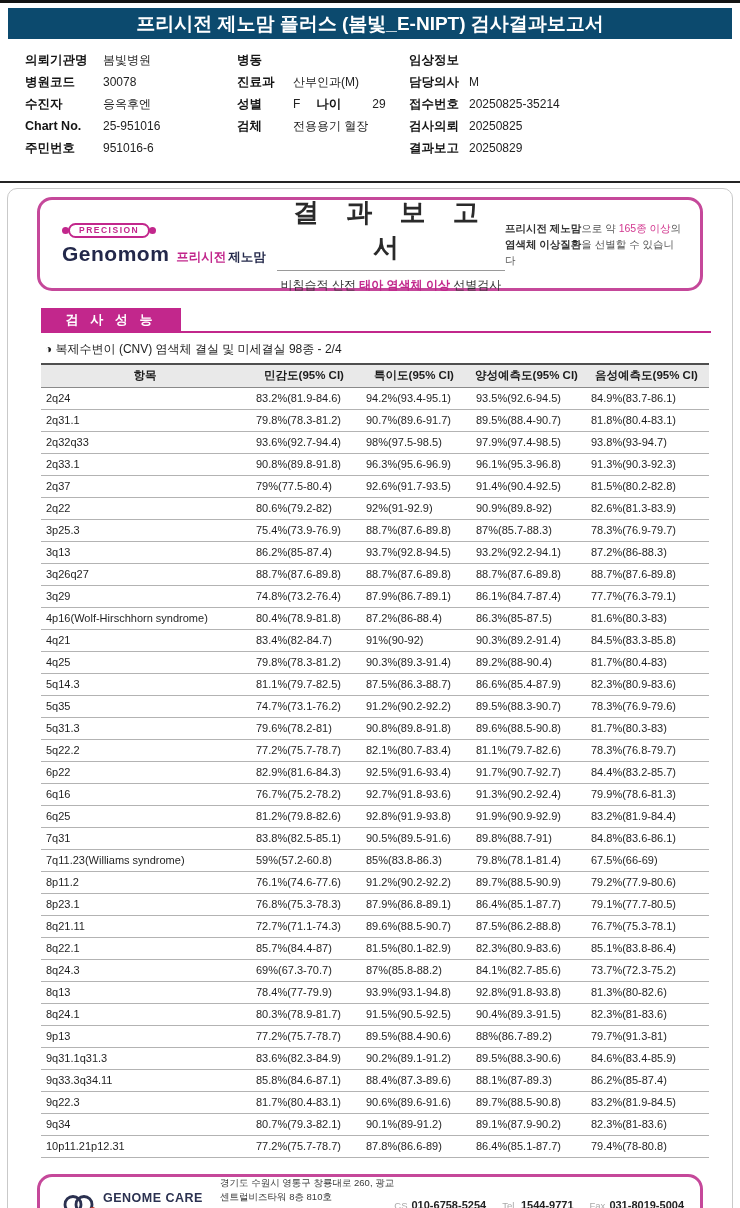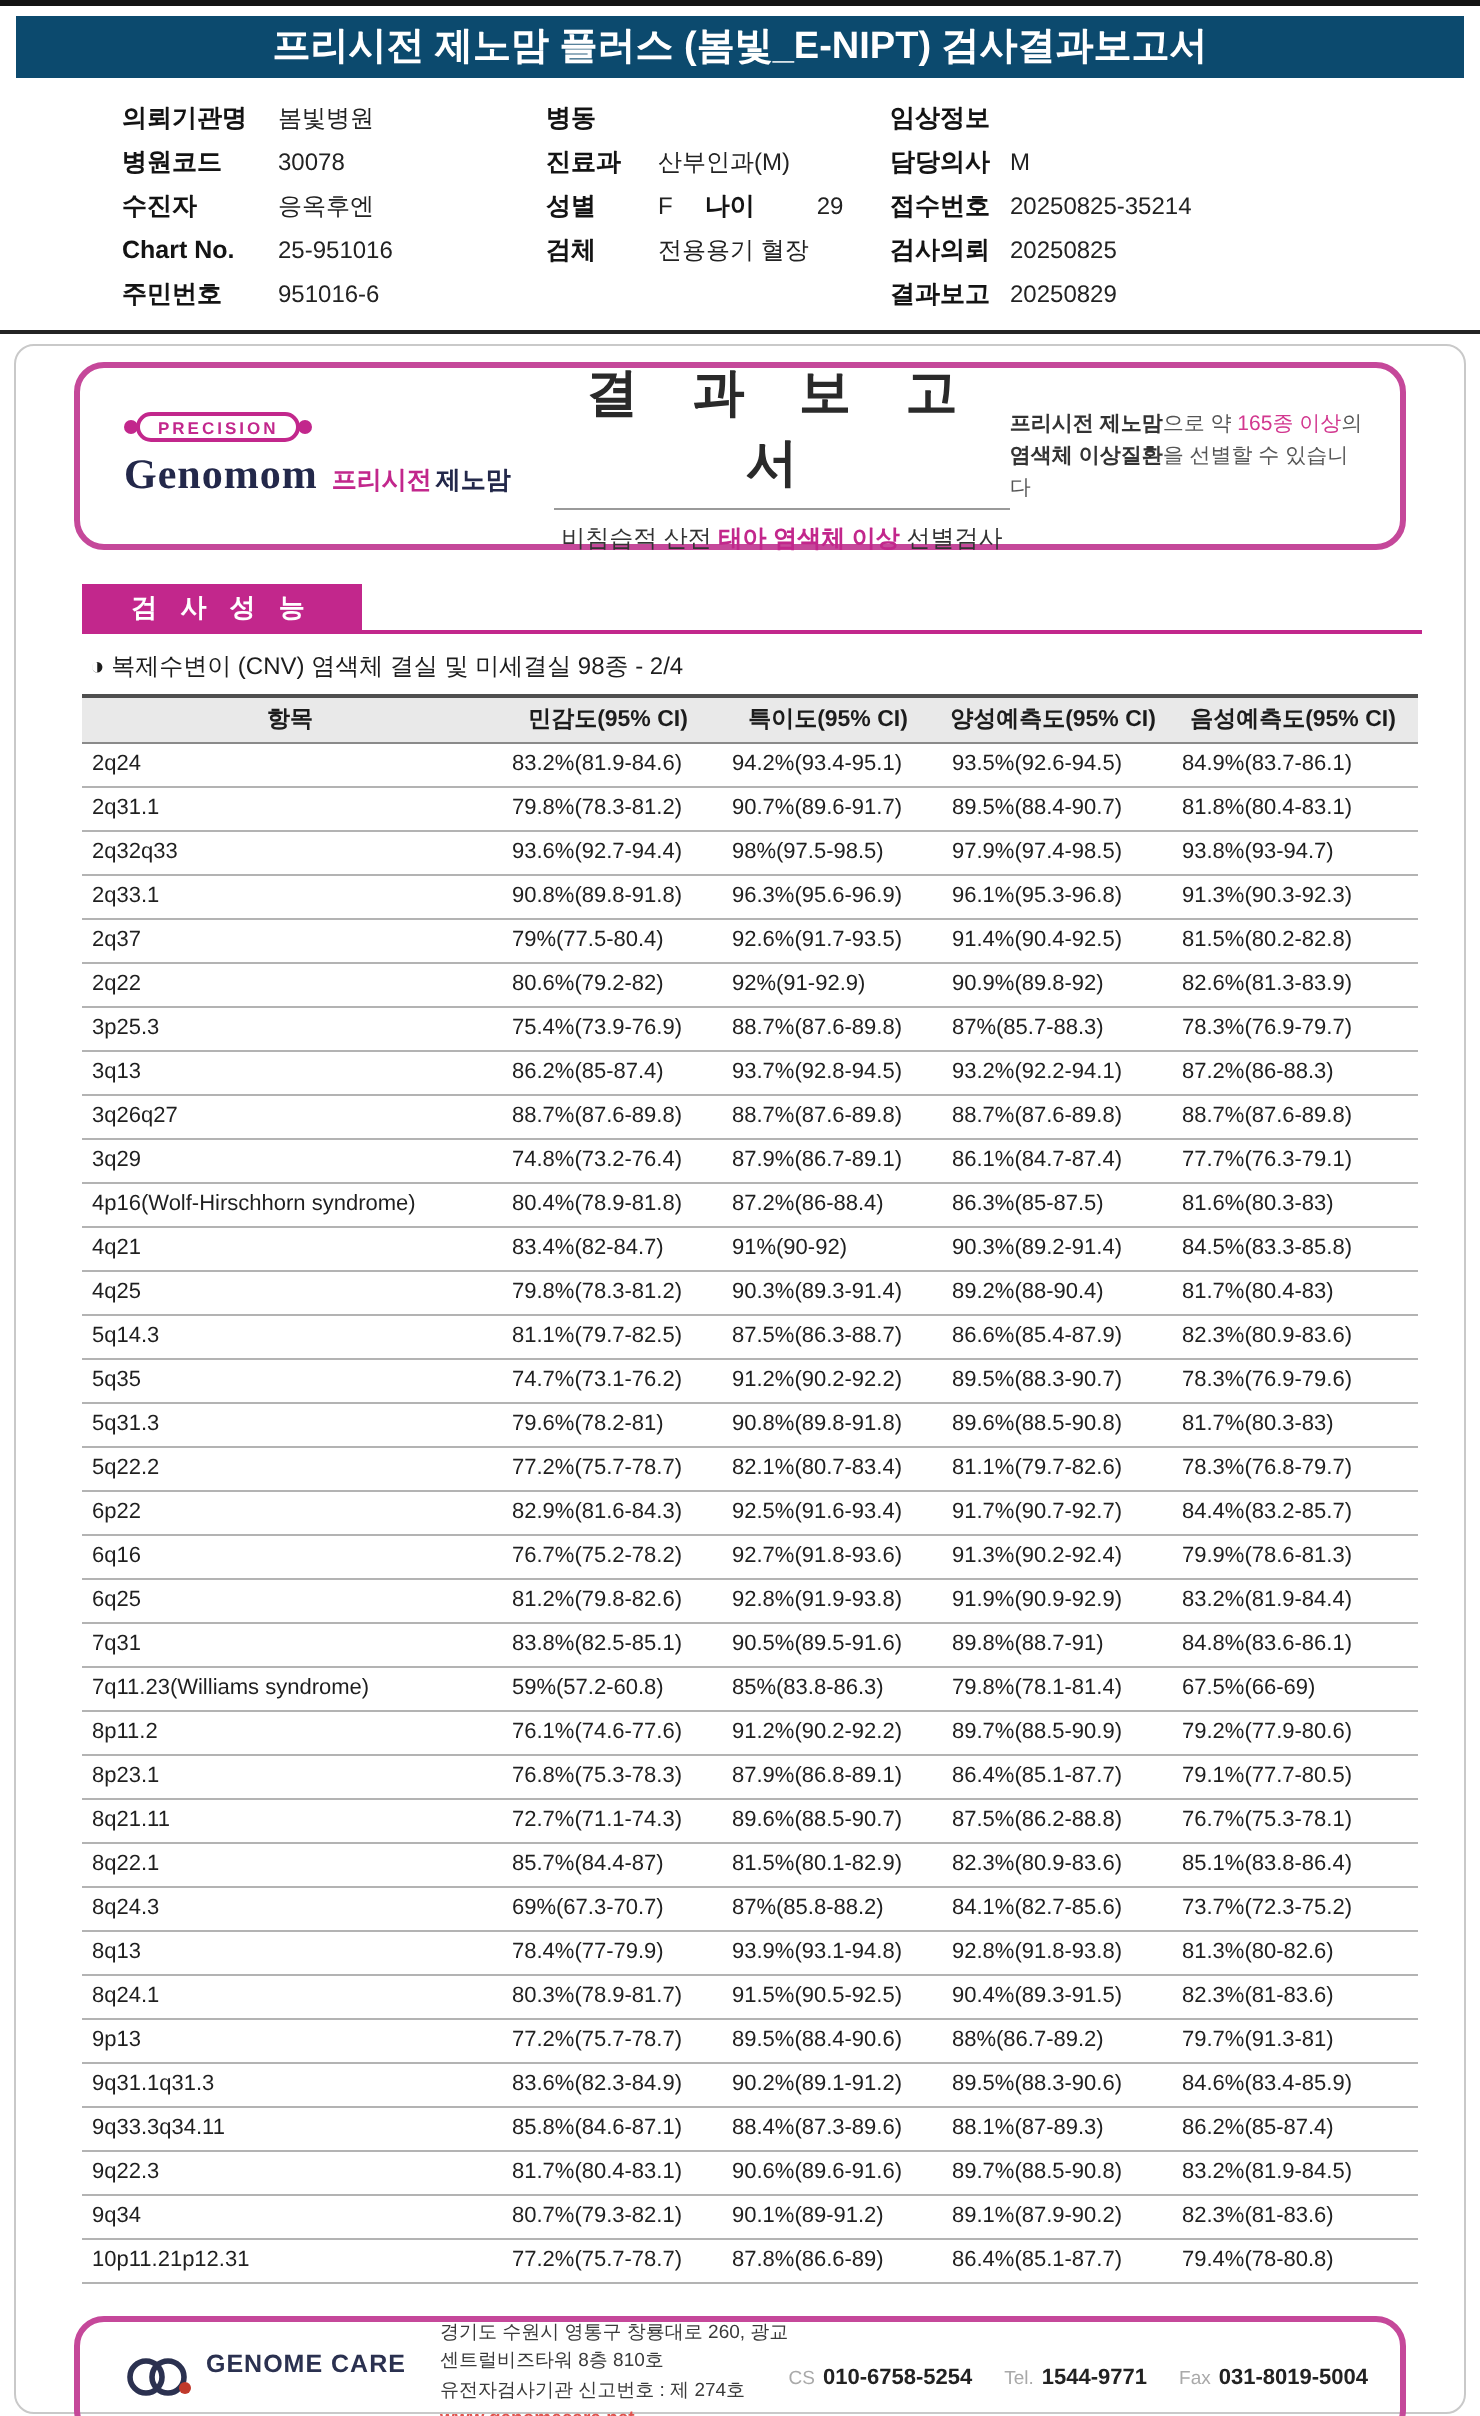--- a/index.html
+++ b/index.html
@@ -7,21 +7,21 @@
   body { height:1208px; overflow:hidden; }
 
   .topline { height:3px; background:#141414; }
 
   .titlebar {
     margin:5px 8px 0 8px; height:31px; background:#0c4a6e;
     color:#fff; font-size:19px; font-weight:bold; text-align:center; line-height:31px;
   }
 
   
-  .patient { display:flex; padding:9px 0 7px 25px;margin-left:36px; }
+  .patient { display:flex; padding:9px 0 23px 25px; }
   .pcol1 { width:212px; } .pcol2 { width:172px; } .pcol3 { flex:1; }
   .prow { height:22px; line-height:22px; white-space:nowrap; }
   .plabel { display:inline-block; font-weight:bold; font-size:12.5px; color:#141414; }
   .pcol1 .plabel { width:78px; }
   .pcol2 .plabel { width:56px; }
   .pcol3 .plabel { width:60px; }
   .pvalue { font-size:12px; color:#222; margin-right:16px; }
   .pcol2 .prow .pvalue:first-of-type { display:inline-block; min-width:14px; }
 
   .divider-dark { border-top:2px solid #242424; }
@@ -38,21 +38,21 @@
     display:flex; align-items:center; padding:0 18px 0 22px;
   }
   .b-left { width:216px; }
   .badge-row { display:flex; align-items:center; margin-bottom:4px; }
   .badge-dot { width:7px; height:7px; border-radius:50%; background:#c2278c; }
   .badge-pill {
     border:2px solid #c2278c; border-radius:10px; padding:0 9px; margin:0 -1px;
     font-size:8.5px; font-weight:bold; color:#c2278c; letter-spacing:1.5px; line-height:12px; height:15px;
     background:#fff; z-index:1; display:flex; align-items:center;
   }
-  .brand-row { white-space:nowrap;font-family:Liberation Serif, serif; }
+  .brand-row { white-space:nowrap; }
   .brand-en { font-size:21px; font-weight:800; color:#23284a; letter-spacing:0.5px; }
   .brand-kr-a { font-size:12.5px; font-weight:bold; color:#c2278c; margin-left:7px; }
   .brand-kr-b { font-size:12.5px; font-weight:bold; color:#23284a; margin-left:2px; }
   .b-center { flex:1; text-align:center; }
   .b-title { font-size:26px; font-weight:bold; color:#2a2a2a; letter-spacing:10px; }
   .b-rule { width:228px; border-top:1px solid #9a9a9a; margin:5px auto 6px auto; }
   .b-sub { font-size:12px; color:#333; }
   .b-sub .accent { color:#c2278c; font-weight:bold; }
   .b-right { width:178px; font-size:10.5px; color:#555; line-height:1.55; }
   .b-right b { color:#333; }

